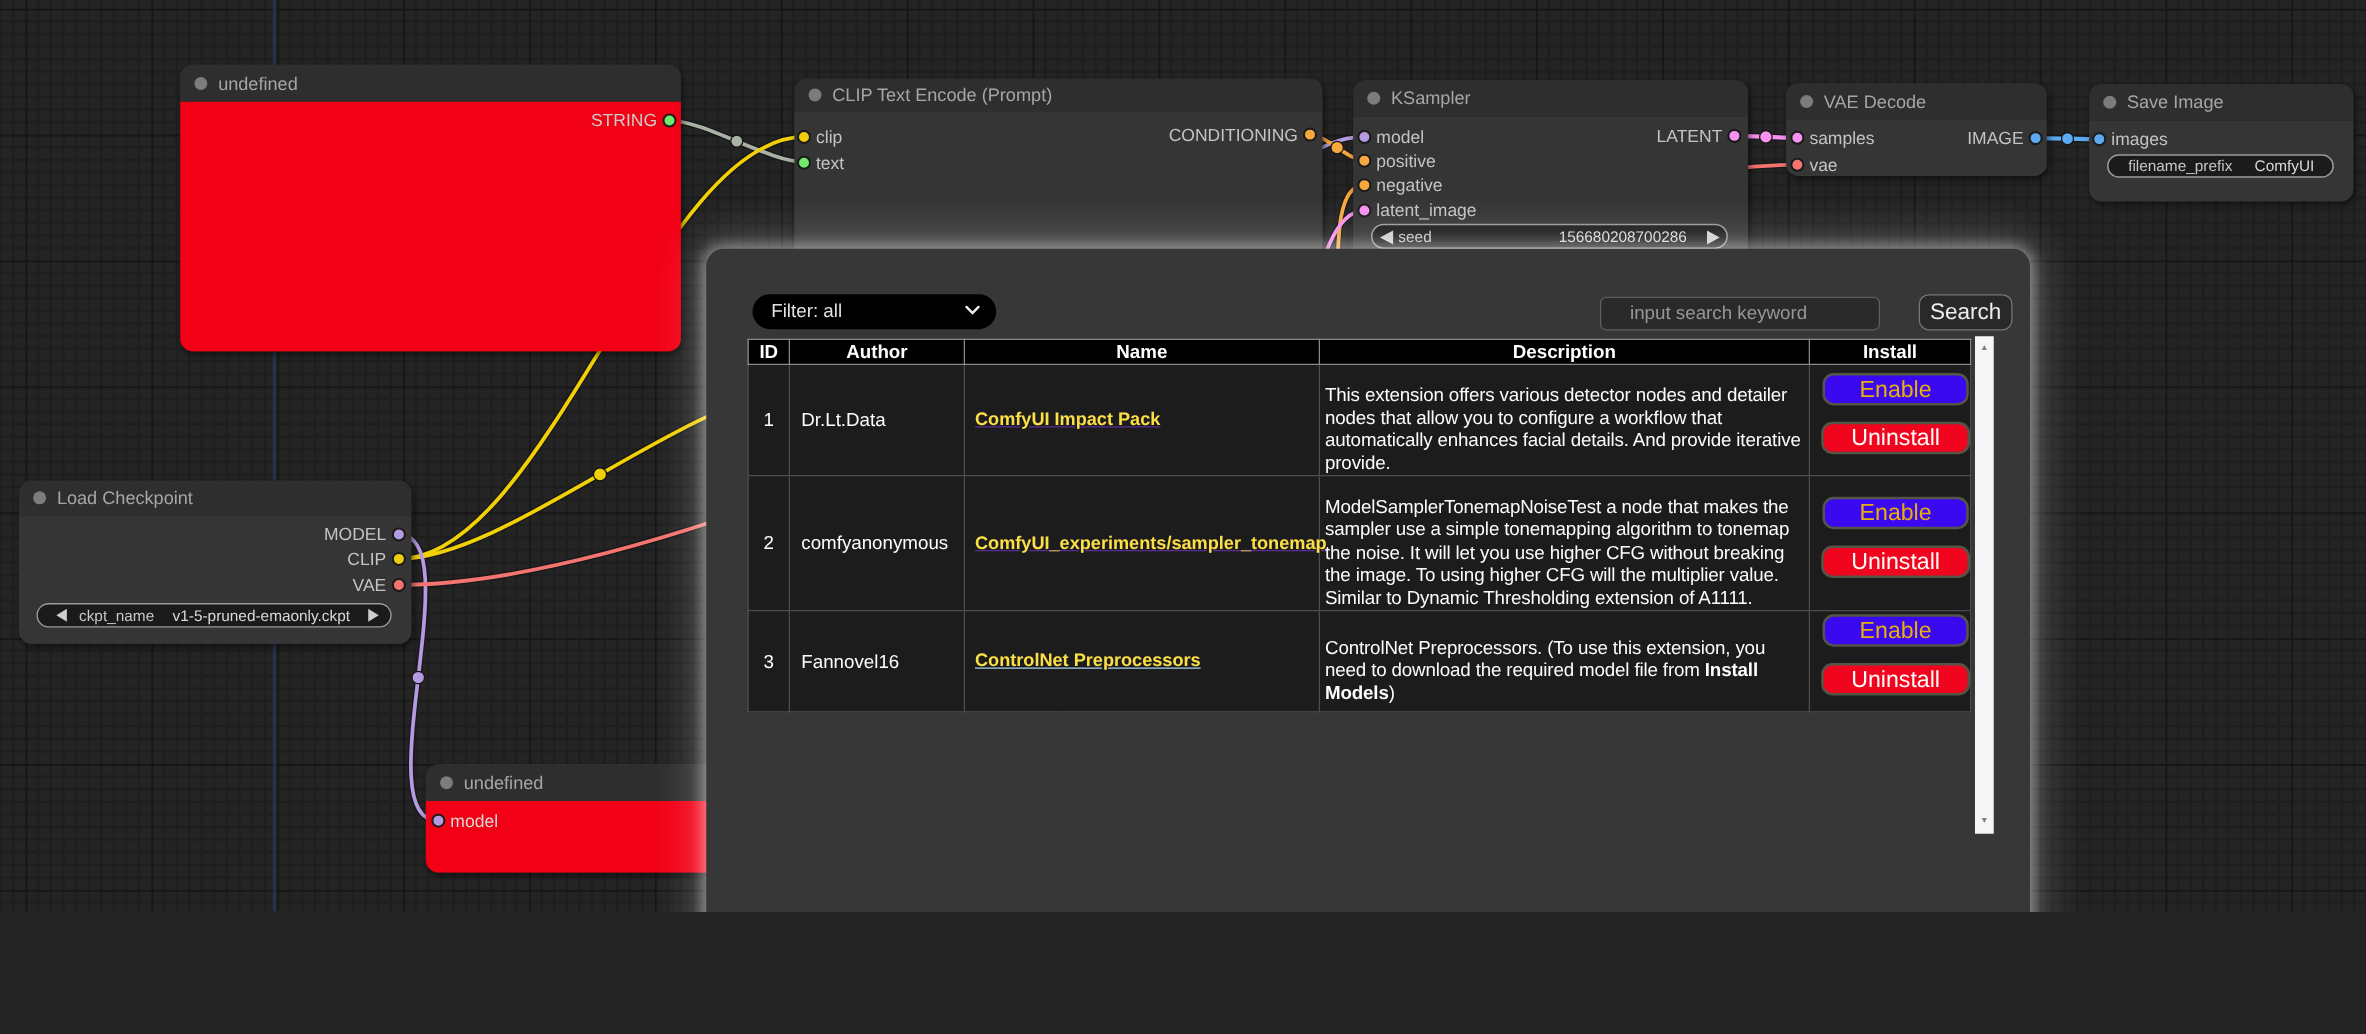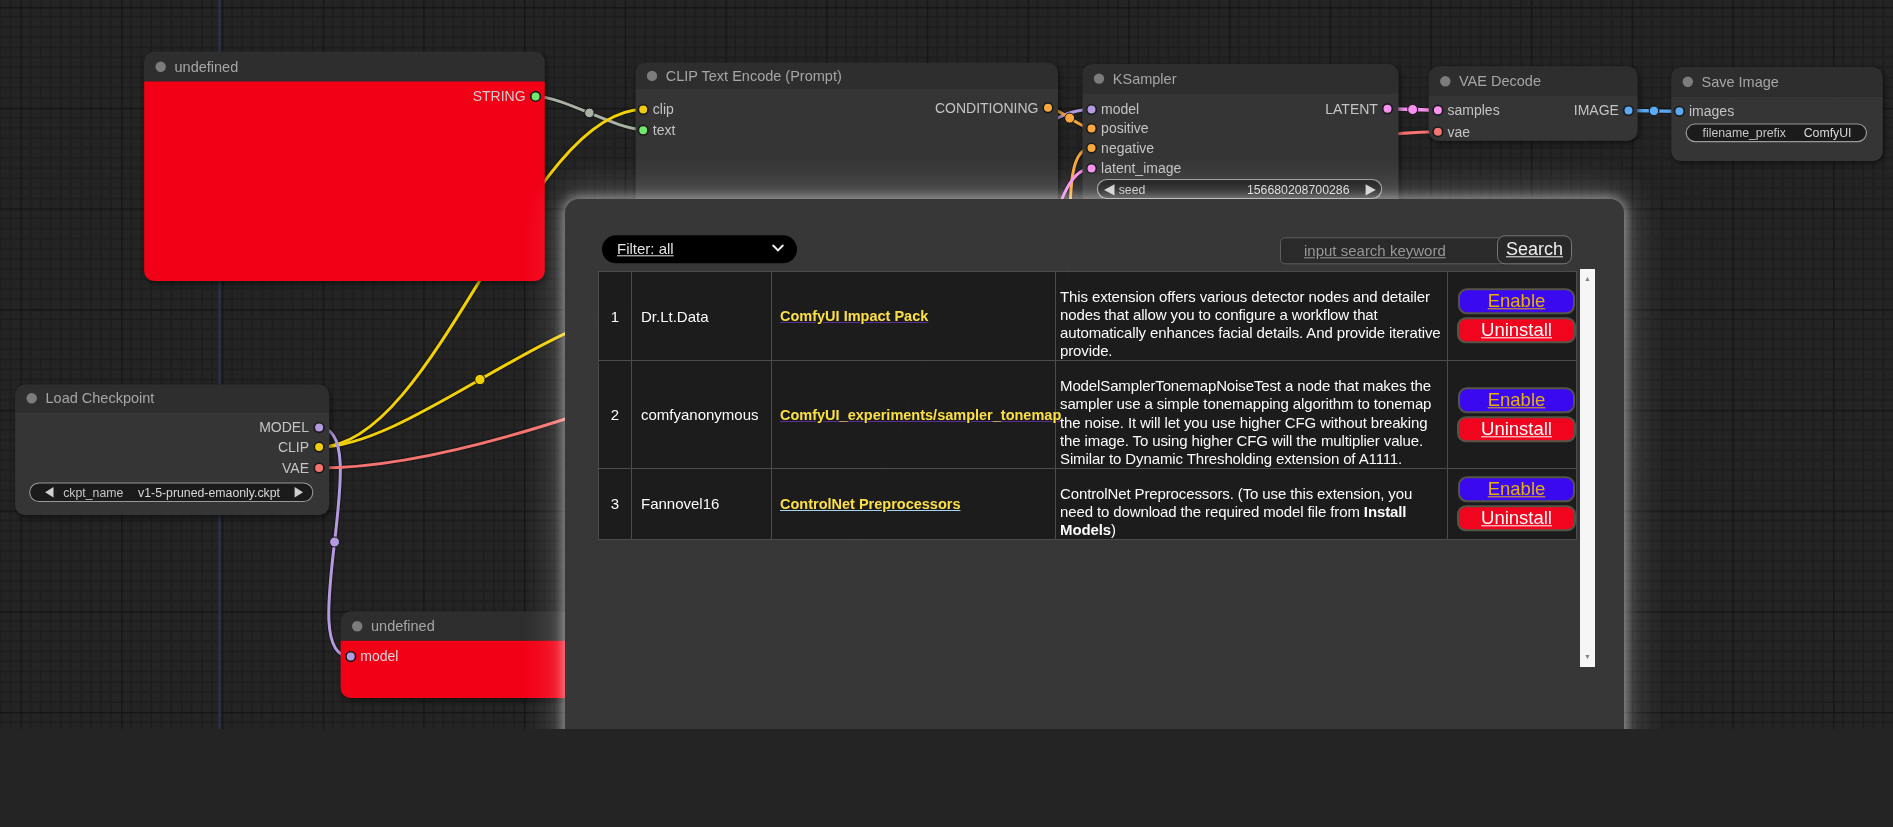--- a/index.html
+++ b/index.html
@@ -8,41 +8,41 @@
   #graph{position:absolute;left:0;top:0;opacity:0.999;}
   
   #modal{position:absolute;left:565px;top:199px;width:1059px;height:570px;background:#383838;opacity:0.999;
     border-radius:14px;box-shadow:0 0 12px 2px rgba(255,255,255,.45),0 0 38px 10px rgba(255,255,255,.22);}
   #filterSel{position:absolute;left:37px;top:36px;width:195px;height:28px;box-sizing:border-box;background:#000;
     border-radius:14px;color:#e6e6e6;font-size:15px;line-height:28px;padding-left:15px;transform:translateY(0.3px);}
   #filterSel svg{position:absolute;right:13px;top:9px;}
   #searchBox{position:absolute;left:715px;top:38px;width:224px;height:27px;background:#2b2b2b;
     border:1px solid #5f5f5f;border-radius:5px;box-sizing:border-box;color:#9a9a9a;font-size:15px;
     line-height:25px;padding-left:23px;transform:translateY(0.3px);}
-  #searchBtn{position:absolute;left:932px;top:36px;width:75px;height:29px;background:#2a2a2a;
+  #searchBtn{position:absolute;left:970px;top:36px;width:75px;height:29px;background:#2a2a2a;
     border:1px solid #787878;border-radius:8px;box-sizing:border-box;color:#f2f2f2;font-size:18px;
     text-align:center;line-height:26px;transform:translateY(0.3px);}
   #grid{position:absolute;left:33px;top:70px;width:994px;height:397px;}
   #sbar{position:absolute;left:982px;top:0;width:15px;height:398px;background:#f7f7f7;}
   #sbar .ar{position:absolute;left:0;width:15px;height:14px;font-size:7px;color:#828282;text-align:center;line-height:14px;}
   table{border-collapse:collapse;table-layout:fixed;width:978px;font-size:15px;margin-top:2px;}
   th{background:#000;color:#fff;font-weight:bold;height:19px;font-size:15px;border:1px solid #8a8a8a;padding:0;}
   td{background:#1d1d1d;color:#fdfdfd;border:1px solid #4d4d4d;padding:0;vertical-align:middle;}
   td.idc{text-align:center;}
   td.auth{padding-left:9px;}
   td.name{padding-left:8px;font-weight:bold;font-size:14.5px;white-space:nowrap;}
   td.name a{color:#fde047;text-decoration:underline;text-decoration-color:#5b2e96;}
   td.desc{padding:16px 0 0 4px;line-height:18.1px;letter-spacing:-0.12px;}
   td.desc div{white-space:nowrap;}
   td.inst{text-align:center;padding-left:9px;}
   .btn-en{display:block;margin:2.5px auto;width:113px;height:22px;background:#3c0af0;
     border:2px solid #565648;border-radius:9px;color:#eab308;font-size:18.5px;line-height:22px;text-align:center;transform:translateY(0.3px);}
-  .btn-un{display:block;margin:3px auto;width:115px;height:22px;background:#f2051e;
+  .btn-un{display:block;margin:13px auto;width:115px;height:22px;background:#f2051e;
     border:2px solid #565648;border-radius:9px;color:#fff;font-size:18.5px;line-height:22px;text-align:center;transform:translateY(0.3px);}
-  .aa{opacity:0.99;will-change:opacity;display:inline-block;text-decoration:underline;}
+  .aa{opacity:0.99;will-change:opacity;display:inline-block;}
   #closeBtn{position:absolute;left:31px;top:534px;width:64px;height:28px;background:#1c1c1c;
     border:2px solid #909090;border-radius:9px;box-sizing:border-box;color:#14b8a6;font-size:18px;
     text-align:center;line-height:24px;transform:translateY(0.3px);}
 </style>
 </head>
 <body>
 <div id="stage">
 <svg id="graph" width="1893" height="827" viewBox="0 0 1893 827">
   <defs>
     <pattern id="gp" width="100.7" height="100.7" patternUnits="userSpaceOnUse" patternTransform="translate(20.5,7)">
@@ -203,20 +203,27 @@
   <div id="grid">
     <table>
       <colgroup>
             <col style="width:33px">
             <col style="width:140px">
             <col style="width:284px">
             <col style="width:392px">
             <col style="width:129px">
           </colgroup>
       <tbody>
+            <tr>
+              <th>ID</th>
+              <th>Author</th>
+              <th>Name</th>
+              <th>Description</th>
+              <th>Install</th>
+            </tr>
       <tr style="height:75px">
         <td class="idc">1</td>
         <td class="auth">Dr.Lt.Data</td>
         <td class="name"><a>ComfyUI Impact Pack</a></td>
         <td class="desc">
                 <div>This extension offers various detector nodes and detailer</div>
                 <div>nodes that allow you to configure a workflow that</div>
                 <div>automatically enhances facial details. And provide iterative</div>
                 <div>provide.</div>
               </td>

